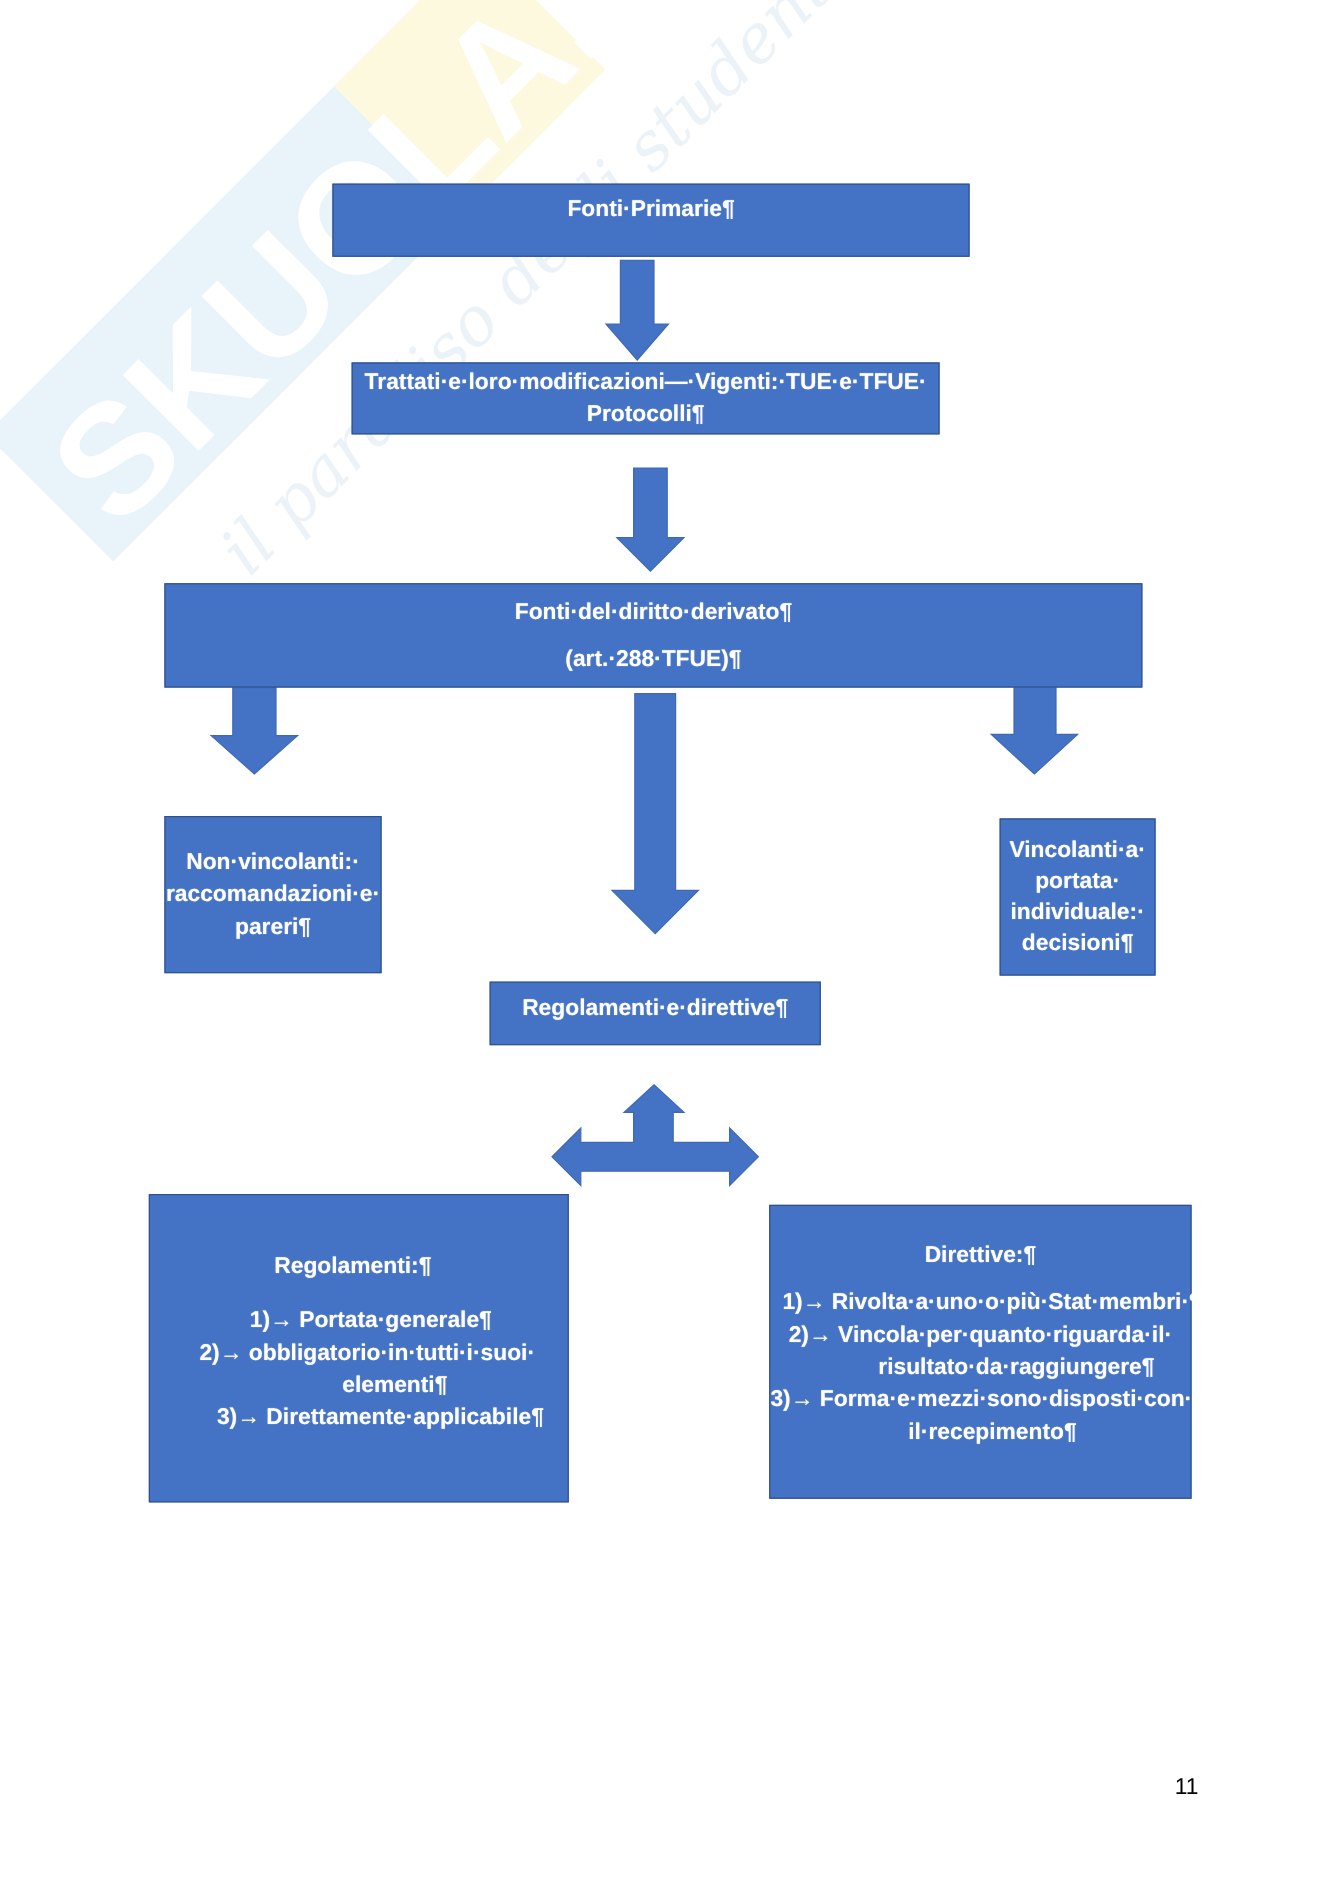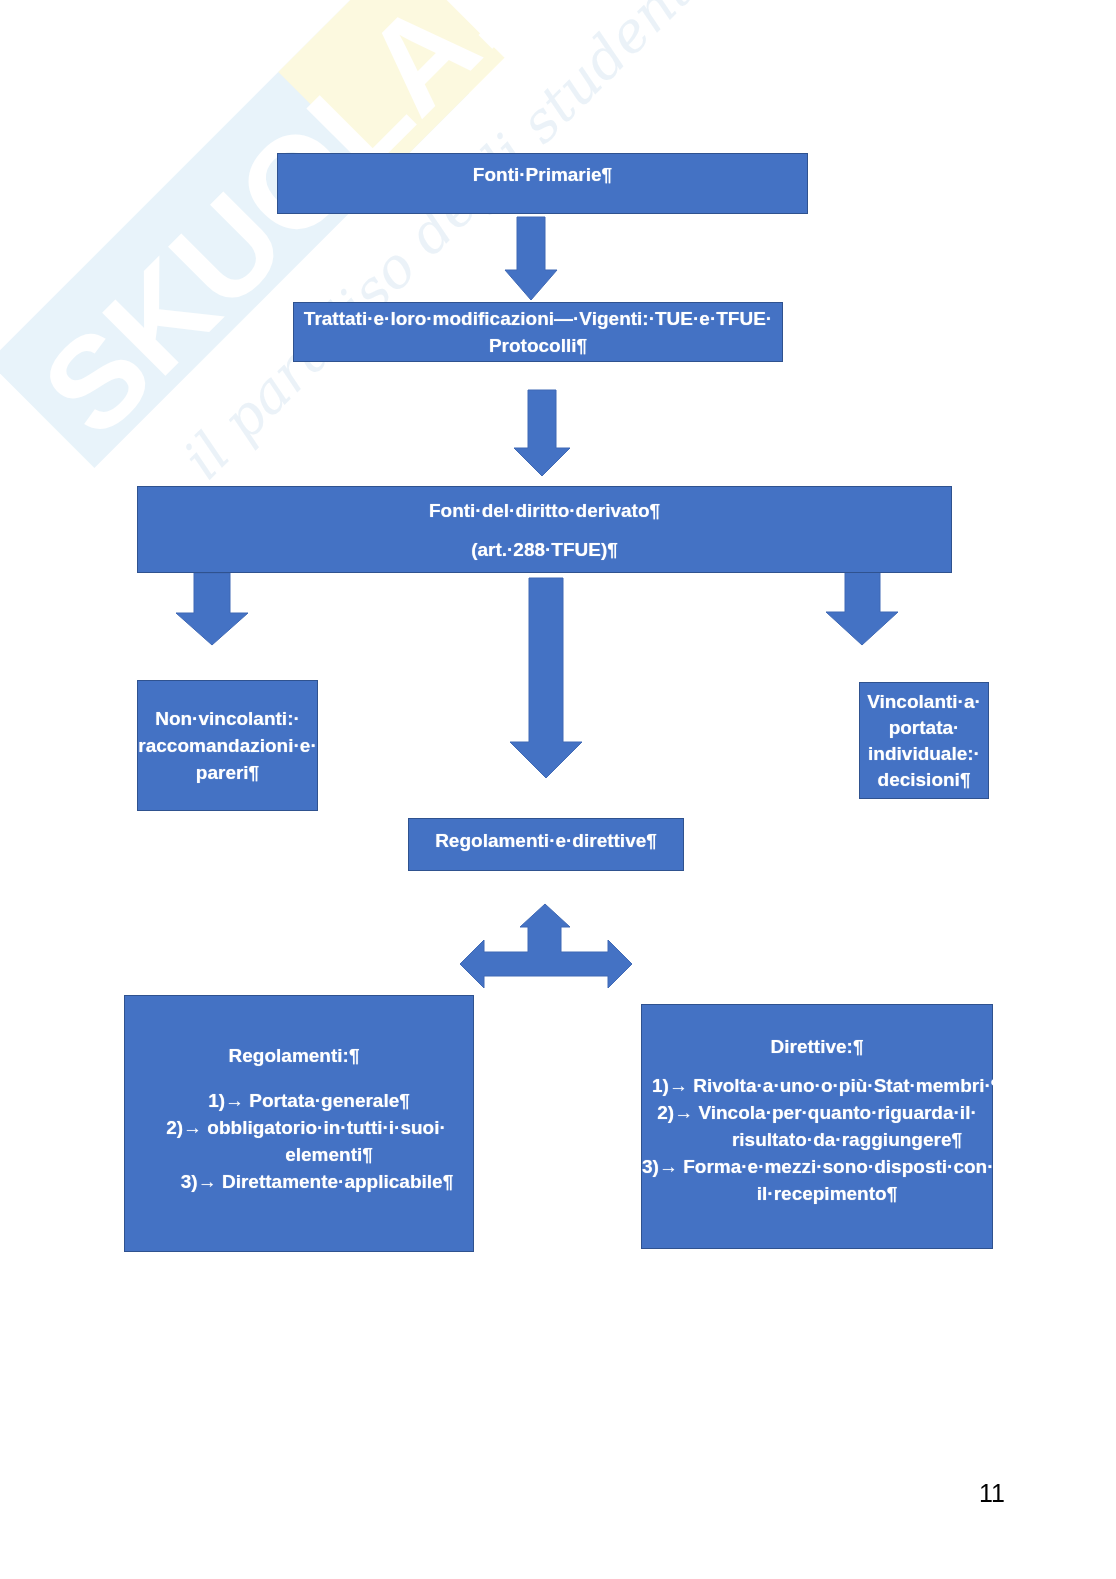--- a/index.html
+++ b/index.html
@@ -6,21 +6,21 @@
   body { width: 1116px; height: 1579px; position: relative; overflow: hidden;
          font-family: "Liberation Sans", "DejaVu Sans", sans-serif; }
   .wm { position: absolute; left: 0; top: 0; width: 1116px; height: 1579px; pointer-events: none; }
   .box { position: absolute; background: #4472C4; border: 1.5px solid #2F528F; box-sizing: border-box;
          color: #ffffff; font-weight: bold; text-align: center; display: flex; flex-direction: column;
          justify-content: center; font-size: 19px; line-height: 27px;
          text-shadow: 0 0 1px rgba(255,255,255,0.6); }
   .box .ln { display: block; white-space: nowrap; }
   .arrows { position: absolute; left: 0; top: 0; width: 1116px; height: 1579px; pointer-events: none; }
   .arrows polygon { fill: #4472C4; stroke: #3F69B5; stroke-width: 1; }
-  .pagenum { position: absolute; left: 979px; top: 1479px; font-size: 25px; color: #000000;
+  .pagenum { position: absolute; left: 979px; top: 1479px; font-size: 19px; color: #000000;
              font-family: "Liberation Sans", sans-serif; }
 </style>
 </head>
 <body>
 
 <svg class="wm" viewBox="0 0 1116 1579">
   <g transform="translate(250,270) rotate(-45)" opacity="0.55">
     <rect x="-250" y="-120" width="530" height="150" fill="#d6eaf6"></rect>
     <rect x="160" y="-120" width="170" height="150" fill="#fbf5c6"></rect>
     <text x="-230" y="15" font-size="130" font-weight="bold" fill="#ffffff" font-family="'Liberation Sans', sans-serif">SKUOLA.net</text>
@@ -50,21 +50,21 @@
   <span class="ln">Fonti·del·diritto·derivato¶</span>
   <span class="ln">(art.·288·TFUE)¶</span>
 </div>
 
 <div class="box" style="left:137px; top:680px; width:181px; height:131px;">
   <span class="ln">Non·vincolanti:·</span>
   <span class="ln">raccomandazioni·e·</span>
   <span class="ln">pareri¶</span>
 </div>
 
-<div class="box" style="left:859px; top:682px; width:130px; height:117px; line-height:26px;">
+<div class="box" style="left:833px; top:682px; width:130px; height:131px; line-height:26px;">
   <span class="ln">Vincolanti·a·</span>
   <span class="ln">portata·</span>
   <span class="ln">individuale:·</span>
   <span class="ln">decisioni¶</span>
 </div>
 
 <div class="box" style="left:408px; top:818px; width:276px; height:53px;">
   <span class="ln" style="margin-top:-8px;">Regolamenti·e·direttive¶</span>
 </div>
 

